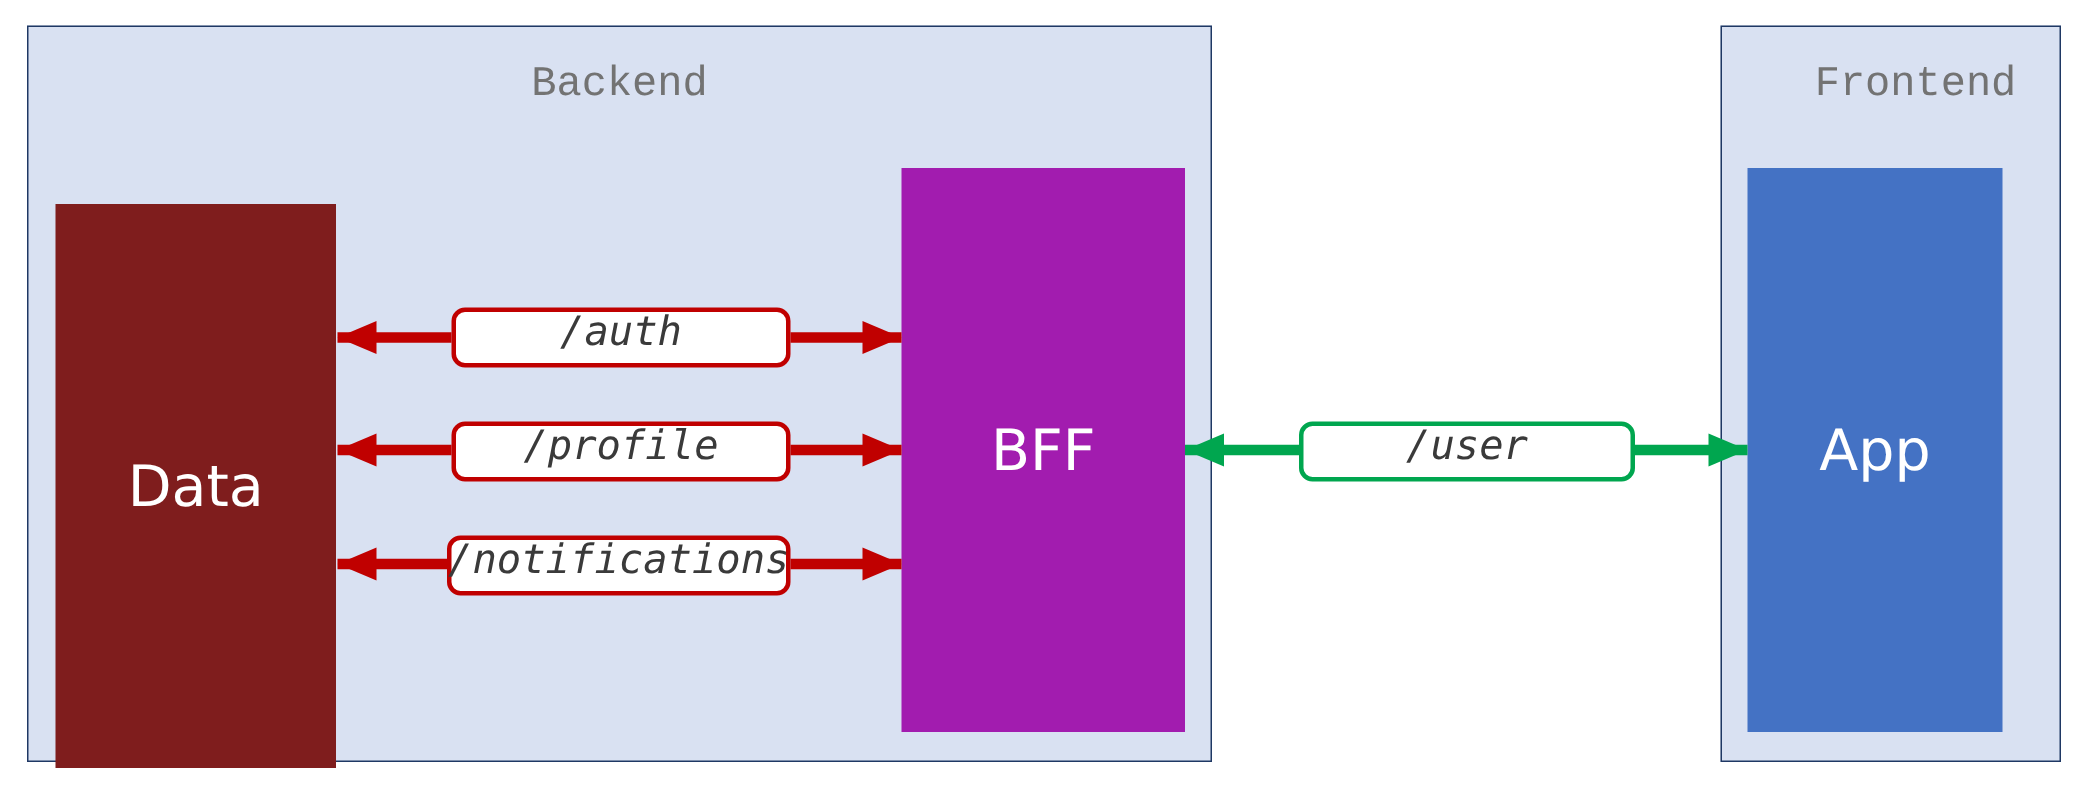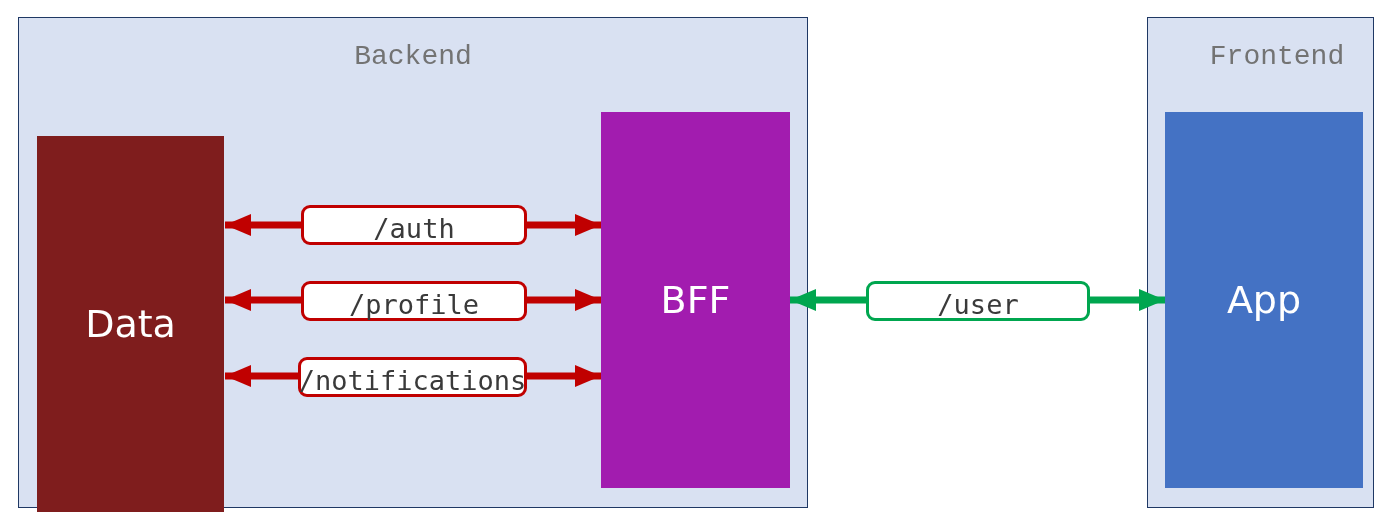--- a/index.html
+++ b/index.html
@@ -61,22 +61,23 @@
     overflow: visible;
   }
 
   
   .endpoint-pill {
     position: absolute;
     box-sizing: border-box;
     background: #ffffff;
     border-radius: 9px;
     display: flex;
-    align-items: flex-end;
+    align-items: flex-start;
     justify-content: center;
+    font-style: italic;
   }
   .endpoint-pill.red   { border: 3.5px solid #c00000; }
   .endpoint-pill.green { border: 3.5px solid #00a64f; }
   .endpoint-text {
     font-family: "DejaVu Sans Mono", monospace;
     font-size: 27px;
     line-height: 1;
     color: #3a3a3a;
     white-space: nowrap;
   }
@@ -95,21 +96,21 @@
   </div>
 
   <div class="service-box blue" id="node-data" style="left: 37px; top: 112px; width: 187px; height: 376px; background: #7f1d1d; margin-top: 24px;">
     <span class="service-label" style="color: rgb(255, 255, 255);">Data</span>
   </div>
 
   <div class="service-box orange" id="node-bff" style="left: 601px; top: 112px; width: 189px; height: 376px; background: #a21caf;">
     <span class="service-label" style="color: rgb(255, 255, 255);">BFF</span>
   </div>
 
-  <div class="service-box blue" id="node-app" style="left: 1165px; top: 112px; width: 198px; height: 376px; background: rgb(68, 114, 196);">
+  <div class="service-box blue" id="node-app" style="left: 1165px; top: 112px; width: 170px; height: 376px; background: rgb(68, 114, 196);">
     <span class="service-label" style="color: rgb(255, 255, 255);">App</span>
   </div>
 
   <svg class="conn-svg" id="connector-layer" width="1392" height="526">
       <g>
         <line x1="225" x2="301" y1="225" y2="225" stroke="#c00000" stroke-width="7"></line>
         <line x1="527" x2="601" y1="225" y2="225" stroke="#c00000" stroke-width="7"></line>
         <polygon points="225,225 251,214 251,236" fill="#c00000"></polygon>
         <polygon points="601,225 575,214 575,236" fill="#c00000"></polygon>
       </g>

